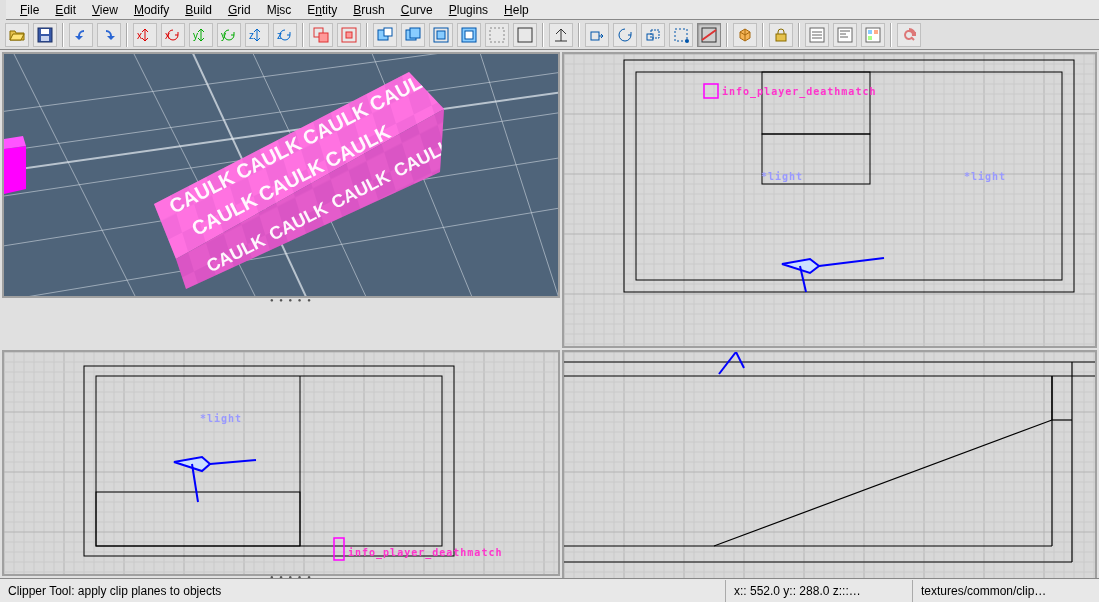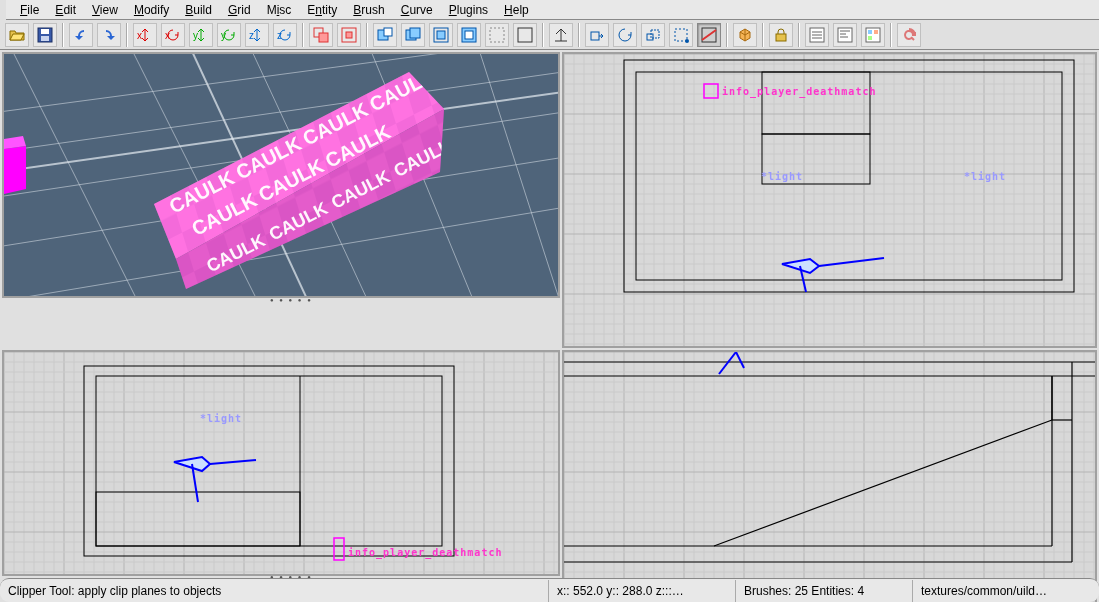--- a/index.html
+++ b/index.html
@@ -79,21 +79,20 @@
   }
 
   
   #statusbar {
     position: absolute; left: 0; top: 578px; width: 1099px; height: 24px;
     background: #e8e8e8;
     border-top: 1px solid #888;
     display: flex; align-items: center;
     box-sizing: border-box;
     font-size: 12px;
-    border-radius: 9px;
   }
   .status-cell {
     height: 22px;
     display: flex; align-items: center;
     padding: 0 8px;
     border-left: 1px solid #aaa;
     white-space: nowrap;
     overflow: hidden;
   }
   .status-cell:first-child { border-left: none; flex: 1 1 auto; }
@@ -741,15 +740,14 @@
   </div>
 
   <div class="resize-dots" style="left:270px; top:247px;">● ● ● ● ●</div>
   <div class="resize-dots" style="left:270px; top:524px;">● ● ● ● ●</div>
 
 </div>
 
 <div id="statusbar">
   <div class="status-cell">Clipper Tool: apply clip planes to objects</div>
   <div class="status-cell" style="width:170px">x:: 552.0  y:: 288.0  z:::…</div>
-  <div class="status-cell" style="width:160px">Brushes: 25 Entities: 4</div>
-  <div class="status-cell" style="width:170px">textures/common/uild…</div>
+  <div class="status-cell" style="width:170px">textures/common/clip…</div>
 </div>
 
 </body></html>

